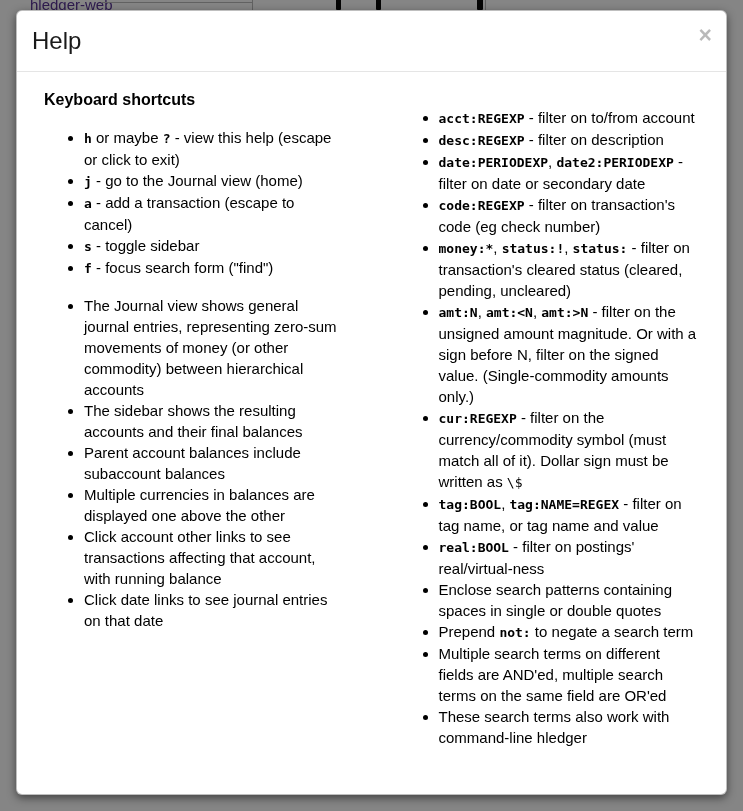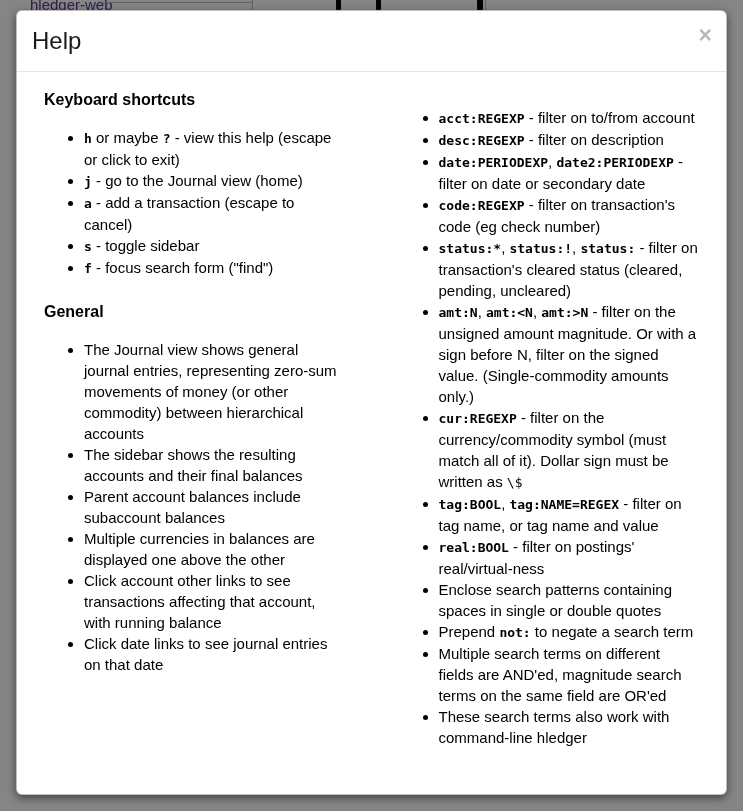--- a/index.html
+++ b/index.html
@@ -119,42 +119,41 @@
     <div class="row">
       <div class="col">
         <h3>Keyboard shortcuts</h3>
         <ul>
             <li><code class="kbd">h</code> or maybe <code class="kbd">?</code> - view this help (escape or click to exit)</li>
             <li><code class="kbd">j</code> - go to the Journal view (home)</li>
             <li><code class="kbd">a</code> - add a transaction (escape to cancel)</li>
             <li><code class="kbd">s</code> - toggle sidebar</li>
             <li><code class="kbd">f</code> - focus search form ("find")</li>
           </ul>
-        <h3>General</h3>
         <ul>
             <li>The Journal view shows general journal entries, representing zero-sum movements of money (or other commodity) between hierarchical accounts</li>
             <li>The sidebar shows the resulting accounts and their final balances</li>
             <li>Parent account balances include subaccount balances</li>
             <li>Multiple currencies in balances are displayed one above the other</li>
             <li>Click account other links to see transactions affecting that account, with running balance</li>
             <li>Click date links to see journal entries on that date</li>
           </ul>
       </div>
       <div class="col">
         <ul>
             <li><code class="kbd">acct:REGEXP</code> - filter on to/from account</li>
             <li><code class="kbd">desc:REGEXP</code> - filter on description</li>
             <li><code class="kbd">date:PERIODEXP</code>, <code class="kbd">date2:PERIODEXP</code> - filter on date or secondary date</li>
             <li><code class="kbd">code:REGEXP</code> - filter on transaction's code (eg check number)</li>
-            <li><code class="kbd">status:*</code>, <code class="kbd">status:!</code>, <code class="kbd">status:</code> - filter on transaction's cleared status (cleared, pending, uncleared)</li>
+            <li><code class="kbd">money:*</code>, <code class="kbd">status:!</code>, <code class="kbd">status:</code> - filter on transaction's cleared status (cleared, pending, uncleared)</li>
             <li><code class="kbd">amt:N</code>, <code class="kbd">amt:&lt;N</code>, <code class="kbd">amt:&gt;N</code> - filter on the unsigned amount magnitude. Or with a sign before N, filter on the signed value. (Single-commodity amounts only.)</li>
             <li><code class="kbd">cur:REGEXP</code> - filter on the currency/commodity symbol (must match all of it). Dollar sign must be written as <code class="plain">\$</code></li>
             <li><code class="kbd">tag:BOOL</code>, <code class="kbd">tag:NAME=REGEX</code> - filter on tag name, or tag name and value</li>
             <li><code class="kbd">real:BOOL</code> - filter on postings' real/virtual-ness</li>
             <li>Enclose search patterns containing spaces in single or double quotes</li>
             <li>Prepend <code class="kbd">not:</code> to negate a search term</li>
-            <li>Multiple search terms on different fields are AND'ed, magnitude search terms on the same field are OR'ed</li>
+            <li>Multiple search terms on different fields are AND'ed, multiple search terms on the same field are OR'ed</li>
             <li>These search terms also work with command-line hledger</li>
           </ul>
       </div>
     </div>
   </div>
 </div>
 
 </body></html>

